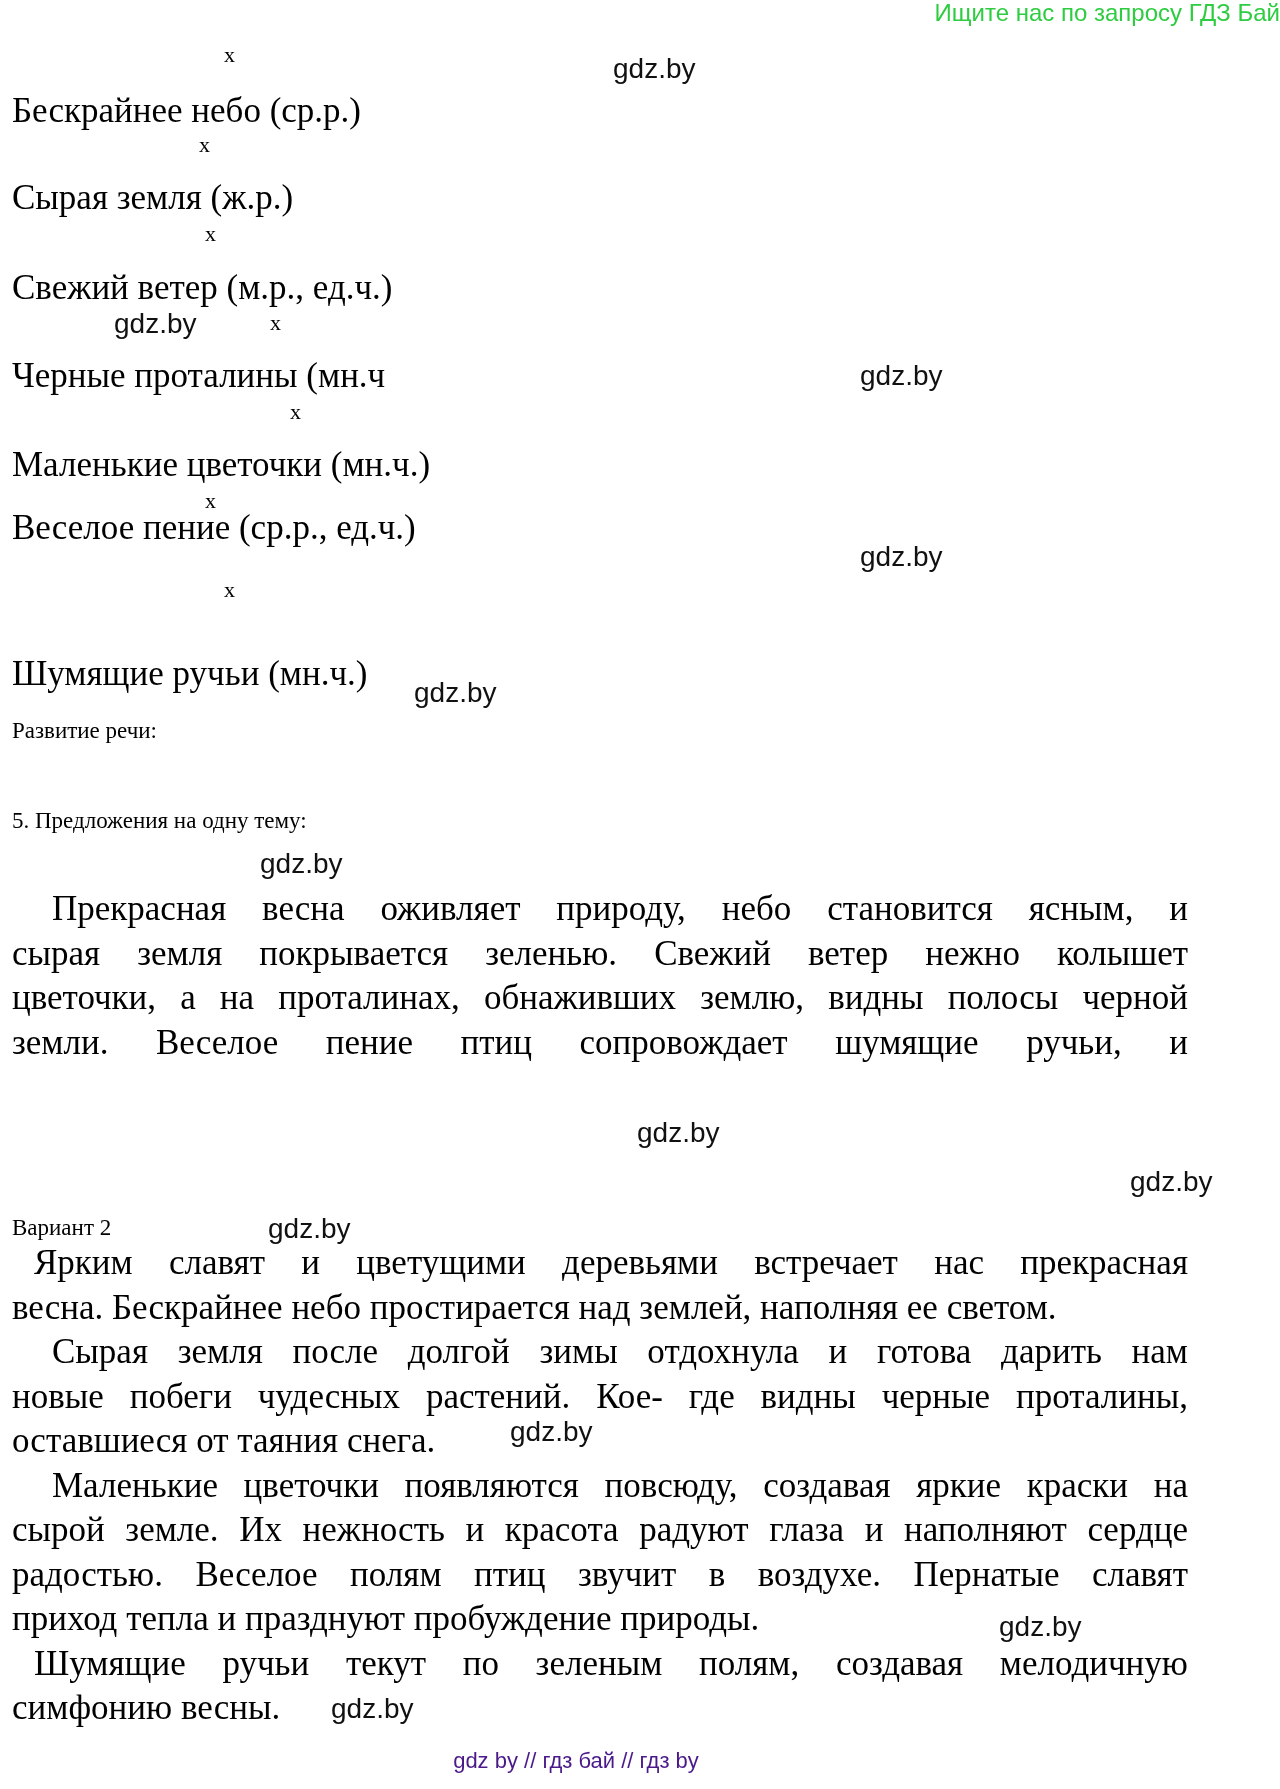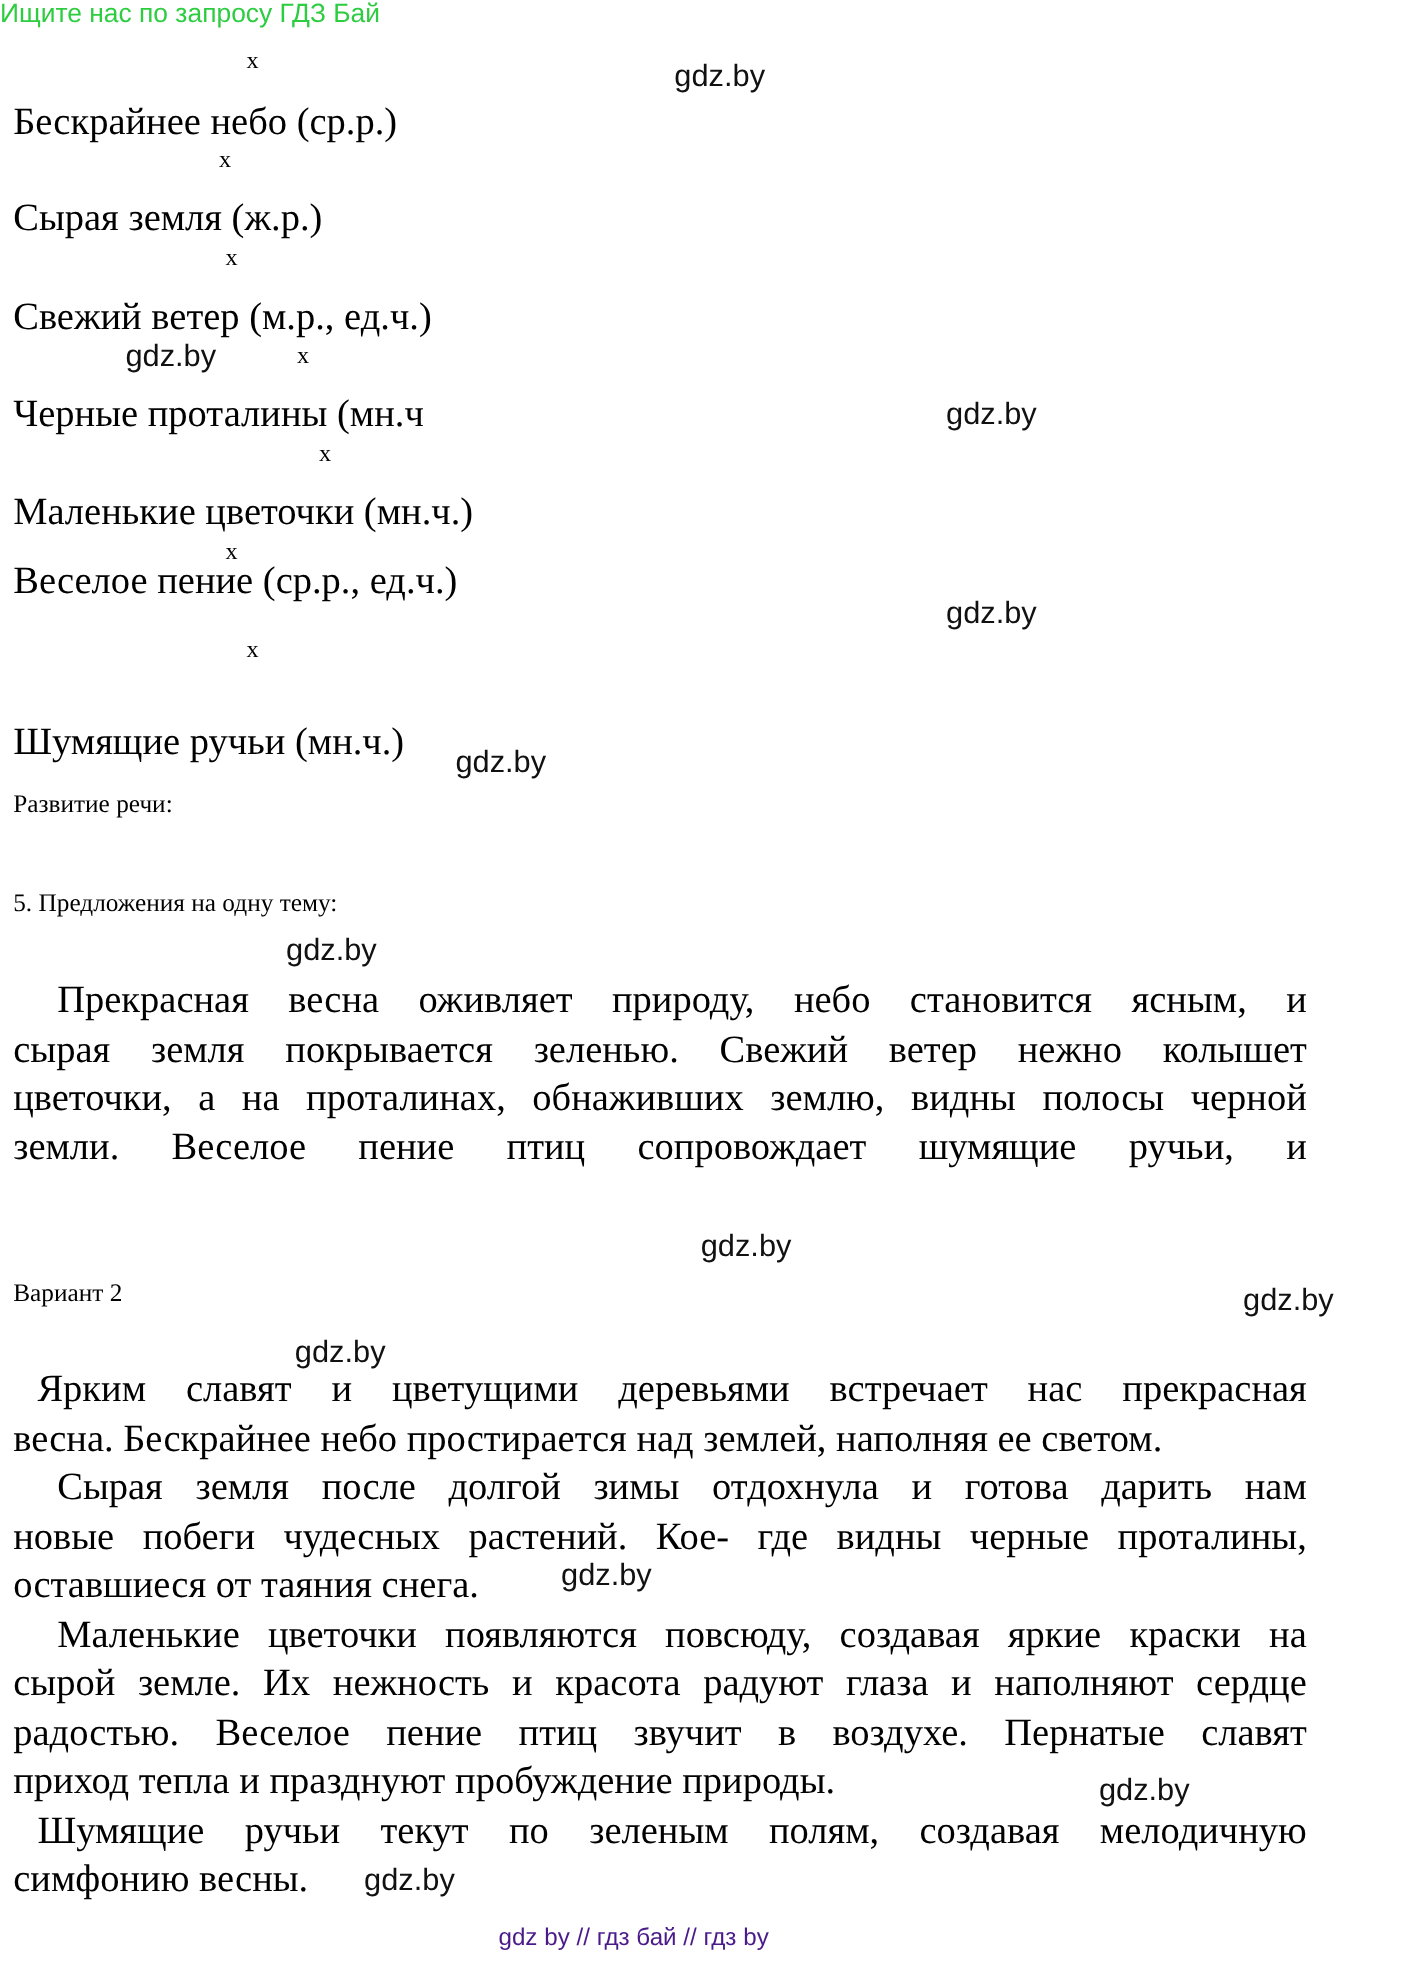--- a/index.html
+++ b/index.html
@@ -1,20 +1,20 @@
 <!DOCTYPE html>
 <html><head>
 <meta charset="utf-8">
 <style>
   html, body { margin:0; padding:0; background:#ffffff; }
   body { width:1280px; height:1789px; position:relative; overflow:hidden; }
   .abs { position:absolute; white-space:nowrap; }
   .serif { font-family:"Liberation Serif", "DejaVu Serif", serif; color:#000; }
   .sans { font-family:"Liberation Sans", "DejaVu Sans", sans-serif; }
-  .header { top:0; left:0; width:1280px; text-align:left; font-size:24px; line-height:26px; color:#2ecc40; }
+  .header { top:0; left:0; width:1280px; text-align:right; font-size:24px; line-height:26px; color:#2ecc40; }
   .mark { font-size:22px; line-height:22px; }
   .item { font-size:35px; line-height:40px; }
   .wm { font-size:28px; line-height:30px; color:#111; }
   .heading { font-size:23px; line-height:40px; font-weight:normal; }
   .para { left:12px; width:1176px; font-size:35px; line-height:44.5px; text-align:justify; }
   .para .ln { display:block; height:44.5px; text-align:justify; text-align-last:justify; white-space:normal; }
   .para .ln.last { text-align-last:left; }
   .footer { top:1748px; left:0; width:1152px; text-align:center; font-size:22px; line-height:26px; color:#4b1a8a; }
 </style>
 </head>
@@ -41,31 +41,31 @@
 <div class="abs serif heading" style="left:12px;top:711px;">Развитие речи:</div>
 <div class="abs serif heading" style="left:12px;top:801px;">5. Предложения на одну тему:</div>
 
 <div class="abs serif para" style="top:887px;">
   <span class="ln" style="text-indent:40px;">Прекрасная весна оживляет природу, небо становится ясным, и</span>
   <span class="ln">сырая земля покрывается зеленью. Свежий ветер нежно колышет</span>
   <span class="ln">цветочки, а на проталинах, обнаживших землю, видны полосы черной</span>
   <span class="ln">земли. Веселое пение птиц сопровождает шумящие ручьи, и</span>
 </div>
 
-<div class="abs serif heading" style="left:12px;top:1156px;">Вариант 2</div>
+<div class="abs serif heading" style="left:12px;top:1208px;">Вариант 2</div>
 
 <div class="abs serif para" style="top:1241px;">
   <span class="ln" style="text-indent:22px;">Ярким славят и цветущими деревьями встречает нас прекрасная</span>
   <span class="ln last">весна. Бескрайнее небо простирается над землей, наполняя ее светом.</span>
   <span class="ln" style="text-indent:40px;">Сырая земля после долгой зимы отдохнула и готова дарить нам</span>
   <span class="ln">новые побеги чудесных растений. Кое- где видны черные проталины,</span>
   <span class="ln last">оставшиеся от таяния снега.</span>
   <span class="ln" style="text-indent:40px;">Маленькие цветочки появляются повсюду, создавая яркие краски на</span>
   <span class="ln">сырой земле. Их нежность и красота радуют глаза и наполняют сердце</span>
-  <span class="ln">радостью. Веселое пение птиц звучит в воздухе. Пернатые славят</span>
+  <span class="ln">радостью. Веселое полям птиц звучит в воздухе. Пернатые славят</span>
   <span class="ln last">приход тепла и празднуют пробуждение природы.</span>
   <span class="ln" style="text-indent:22px;">Шумящие ручьи текут по зеленым полям, создавая мелодичную</span>
   <span class="ln last">симфонию весны.</span>
 </div>
 
 <div class="abs sans wm" style="left:613px;top:54px;">gdz.by</div>
 <div class="abs sans wm" style="left:114px;top:309px;">gdz.by</div>
 <div class="abs sans wm" style="left:860px;top:361px;">gdz.by</div>
 <div class="abs sans wm" style="left:860px;top:542px;">gdz.by</div>
 <div class="abs sans wm" style="left:414px;top:678px;">gdz.by</div>

